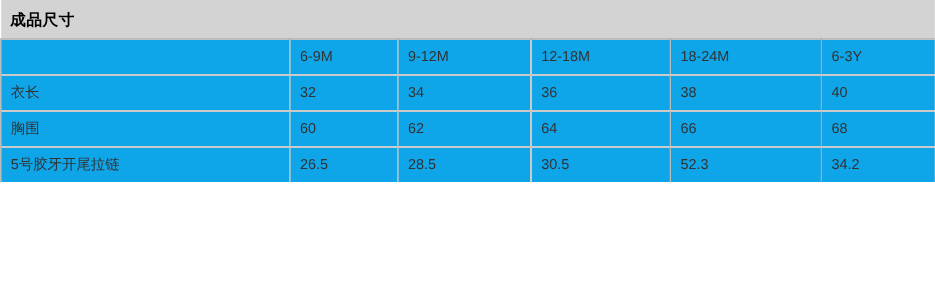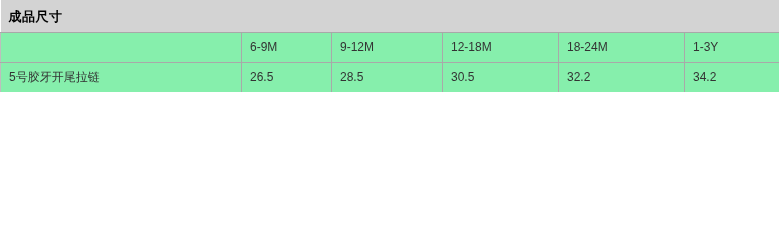--- a/index.html
+++ b/index.html
@@ -36,21 +36,21 @@
     letter-spacing: 0.5px;
   }
 
   
   .size-table td.cell {
     height: 29px;
     padding: 0 0 0 8px;
     vertical-align: middle;
     border-bottom: 1px solid #a9a9a9;
     border-left: 1px solid #a9a9a9;
-    background: #86efac;
+    background: #0ea5e9;
     white-space: nowrap;
     overflow: hidden;
     text-overflow: clip;
   }
 
   
   .size-table td.cell.label-col {
     border-left: 1px solid #bdbdbd;
   }
 
@@ -103,42 +103,82 @@
     <td class="cell">
       <span class="cell-text">9-12M</span>
     </td>
     <td class="cell">
       <span class="cell-text">12-18M</span>
     </td>
     <td class="cell">
       <span class="cell-text">18-24M</span>
     </td>
     <td class="cell">
-      <span class="cell-text">1-3Y</span>
+      <span class="cell-text">6-3Y</span>
+    </td>
+  </tr>
+
+  <tr>
+    <td class="cell label-col">
+      <span class="cell-text">衣长</span>
+    </td>
+    <td class="cell">
+      <span class="cell-text">32</span>
+    </td>
+    <td class="cell">
+      <span class="cell-text">34</span>
+    </td>
+    <td class="cell">
+      <span class="cell-text">36</span>
+    </td>
+    <td class="cell">
+      <span class="cell-text">38</span>
+    </td>
+    <td class="cell">
+      <span class="cell-text">40</span>
     </td>
   </tr>
 
 
-
+  <tr>
+    <td class="cell label-col">
+      <span class="cell-text">胸围</span>
+    </td>
+    <td class="cell">
+      <span class="cell-text">60</span>
+    </td>
+    <td class="cell">
+      <span class="cell-text">62</span>
+    </td>
+    <td class="cell">
+      <span class="cell-text">64</span>
+    </td>
+    <td class="cell">
+      <span class="cell-text">66</span>
+    </td>
+    <td class="cell">
+      <span class="cell-text">68</span>
+    </td>
+  </tr>
 
 
   <tr class="last-row">
     <td class="cell label-col">
       <span class="cell-text">5号胶牙开尾拉链</span>
     </td>
     <td class="cell">
       <span class="cell-text">26.5</span>
     </td>
     <td class="cell">
       <span class="cell-text">28.5</span>
     </td>
     <td class="cell">
       <span class="cell-text">30.5</span>
     </td>
     <td class="cell">
-      <span class="cell-text">32.2</span>
+      <span class="cell-text">52.3</span>
     </td>
     <td class="cell">
       <span class="cell-text">34.2</span>
     </td>
   </tr>
 </tbody>
   </table>
 
 </body></html>

